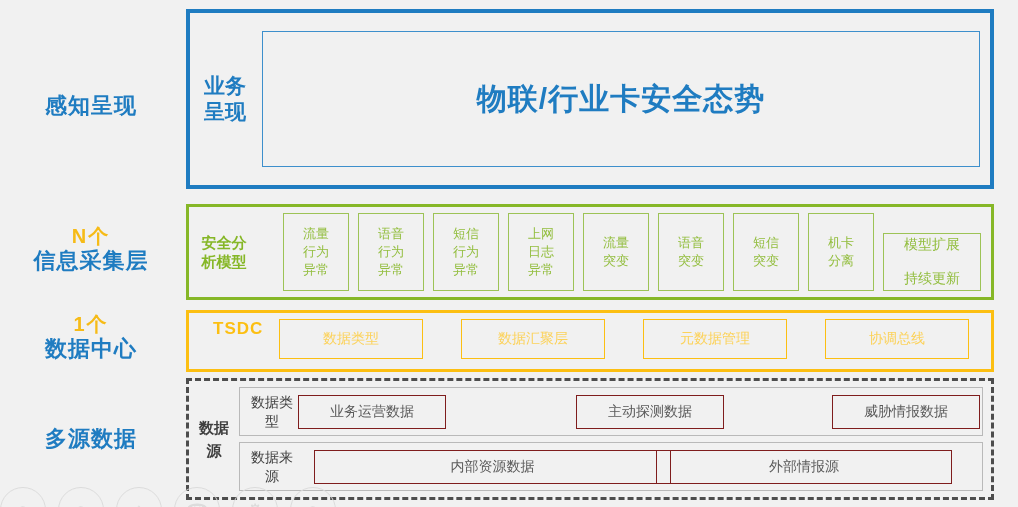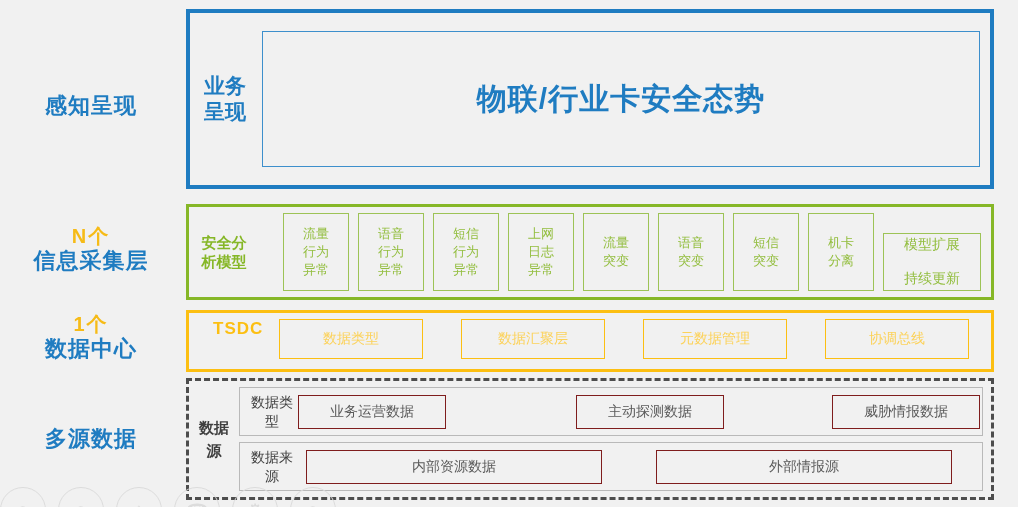--- a/index.html
+++ b/index.html
@@ -156,21 +156,21 @@
         <div class="ds-items">
           <div class="ds-box" style="left:0px;width:148px;">业务运营数据</div>
           <div class="ds-box" style="left:278px;width:148px;">主动探测数据</div>
           <div class="ds-box" style="left:534px;width:148px;">威胁情报数据</div>
         </div>
       </div>
 
       <div class="ds-row">
         <div class="ds-rowlabel">数据来源</div>
         <div class="ds-items">
-          <div class="ds-box" style="left:8px;width:296px;">内部资源数据</div>
+          <div class="ds-box" style="left:16px;width:357px;">内部资源数据</div>
           <div class="ds-box" style="left:358px;width:296px;">外部情报源</div>
         </div>
       </div>
 
     </div>
   </div>
 
   <div class="watermark-row">
     <div class="wm-circle">○</div>
     <div class="wm-circle">○</div>

